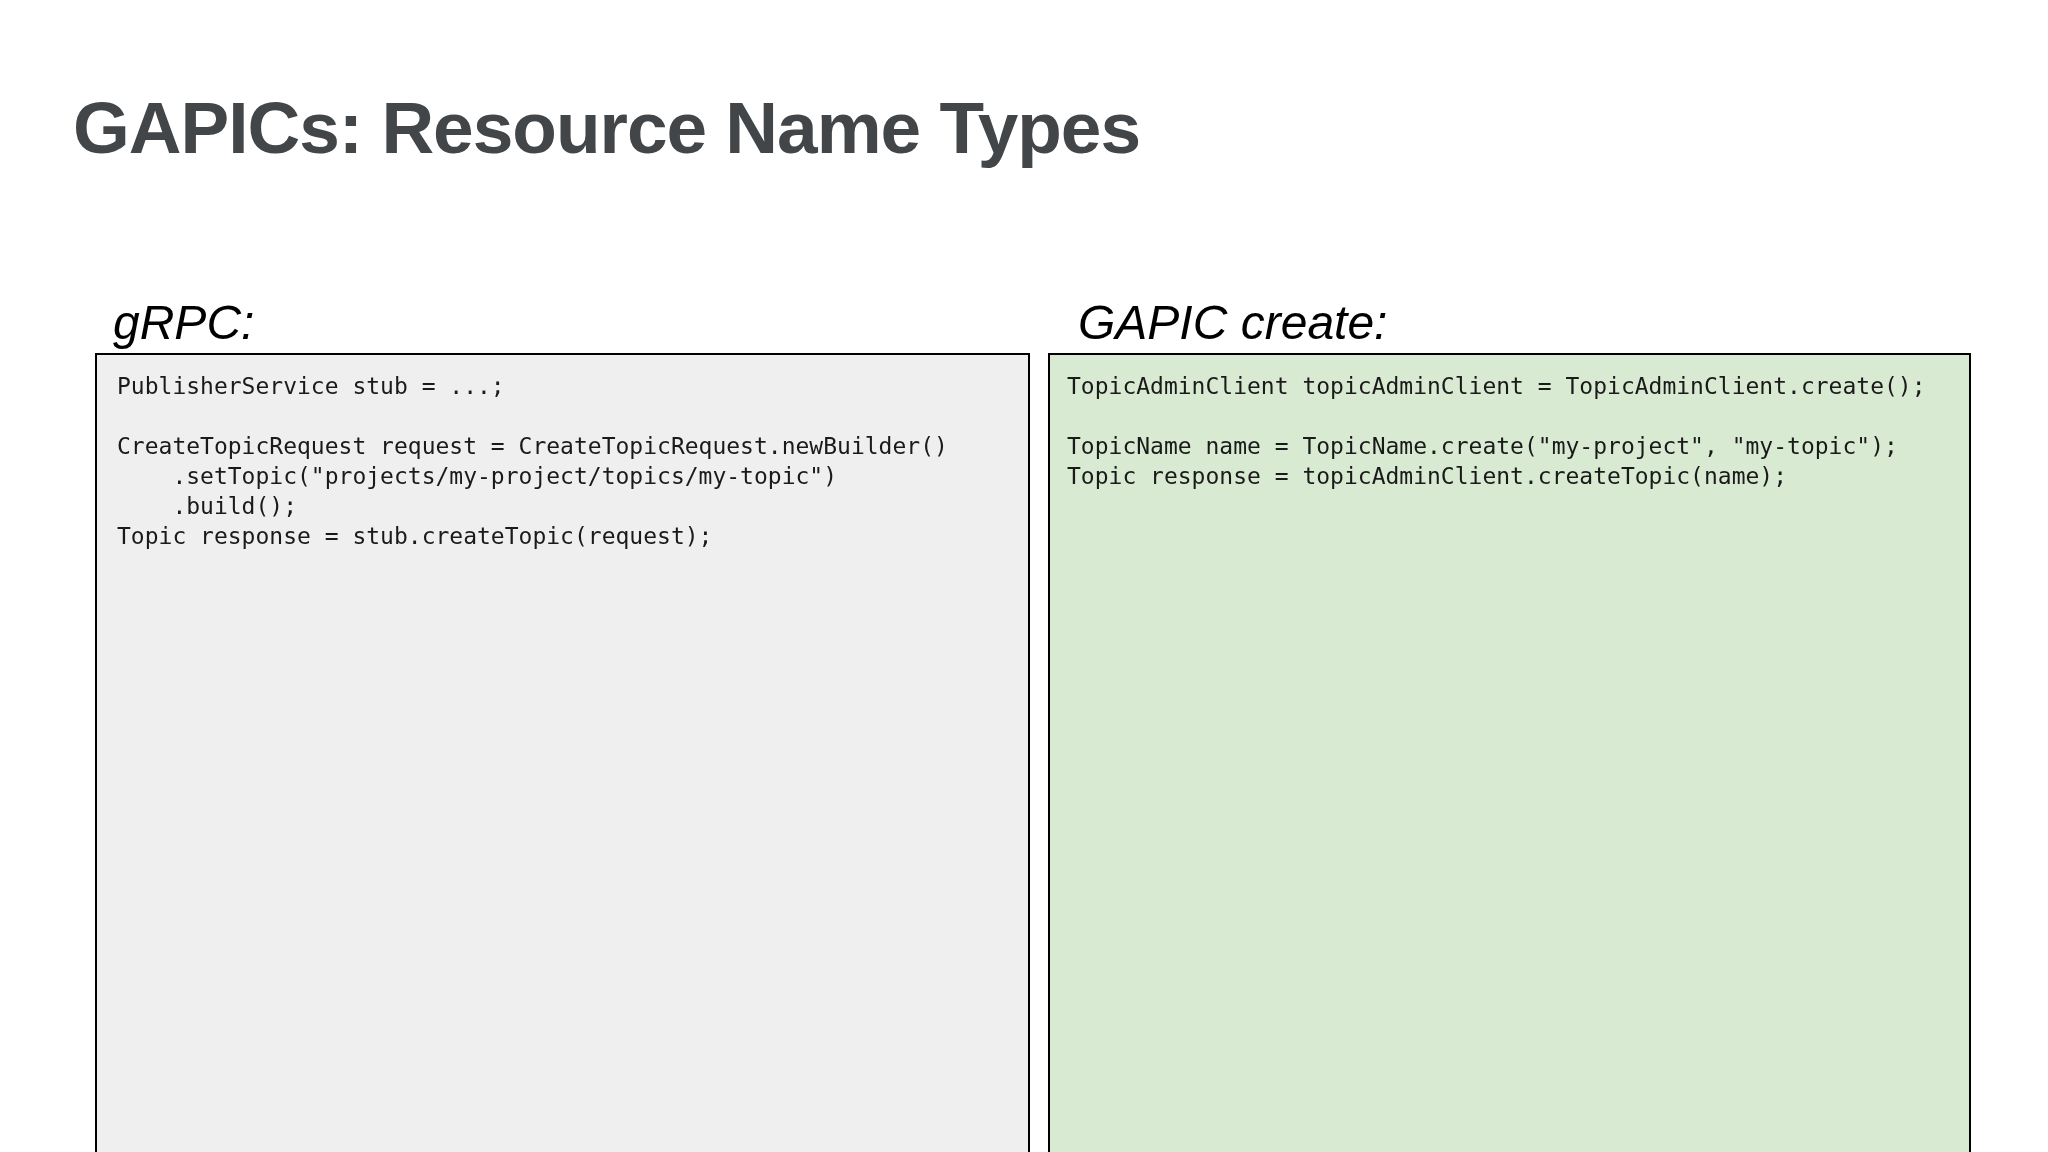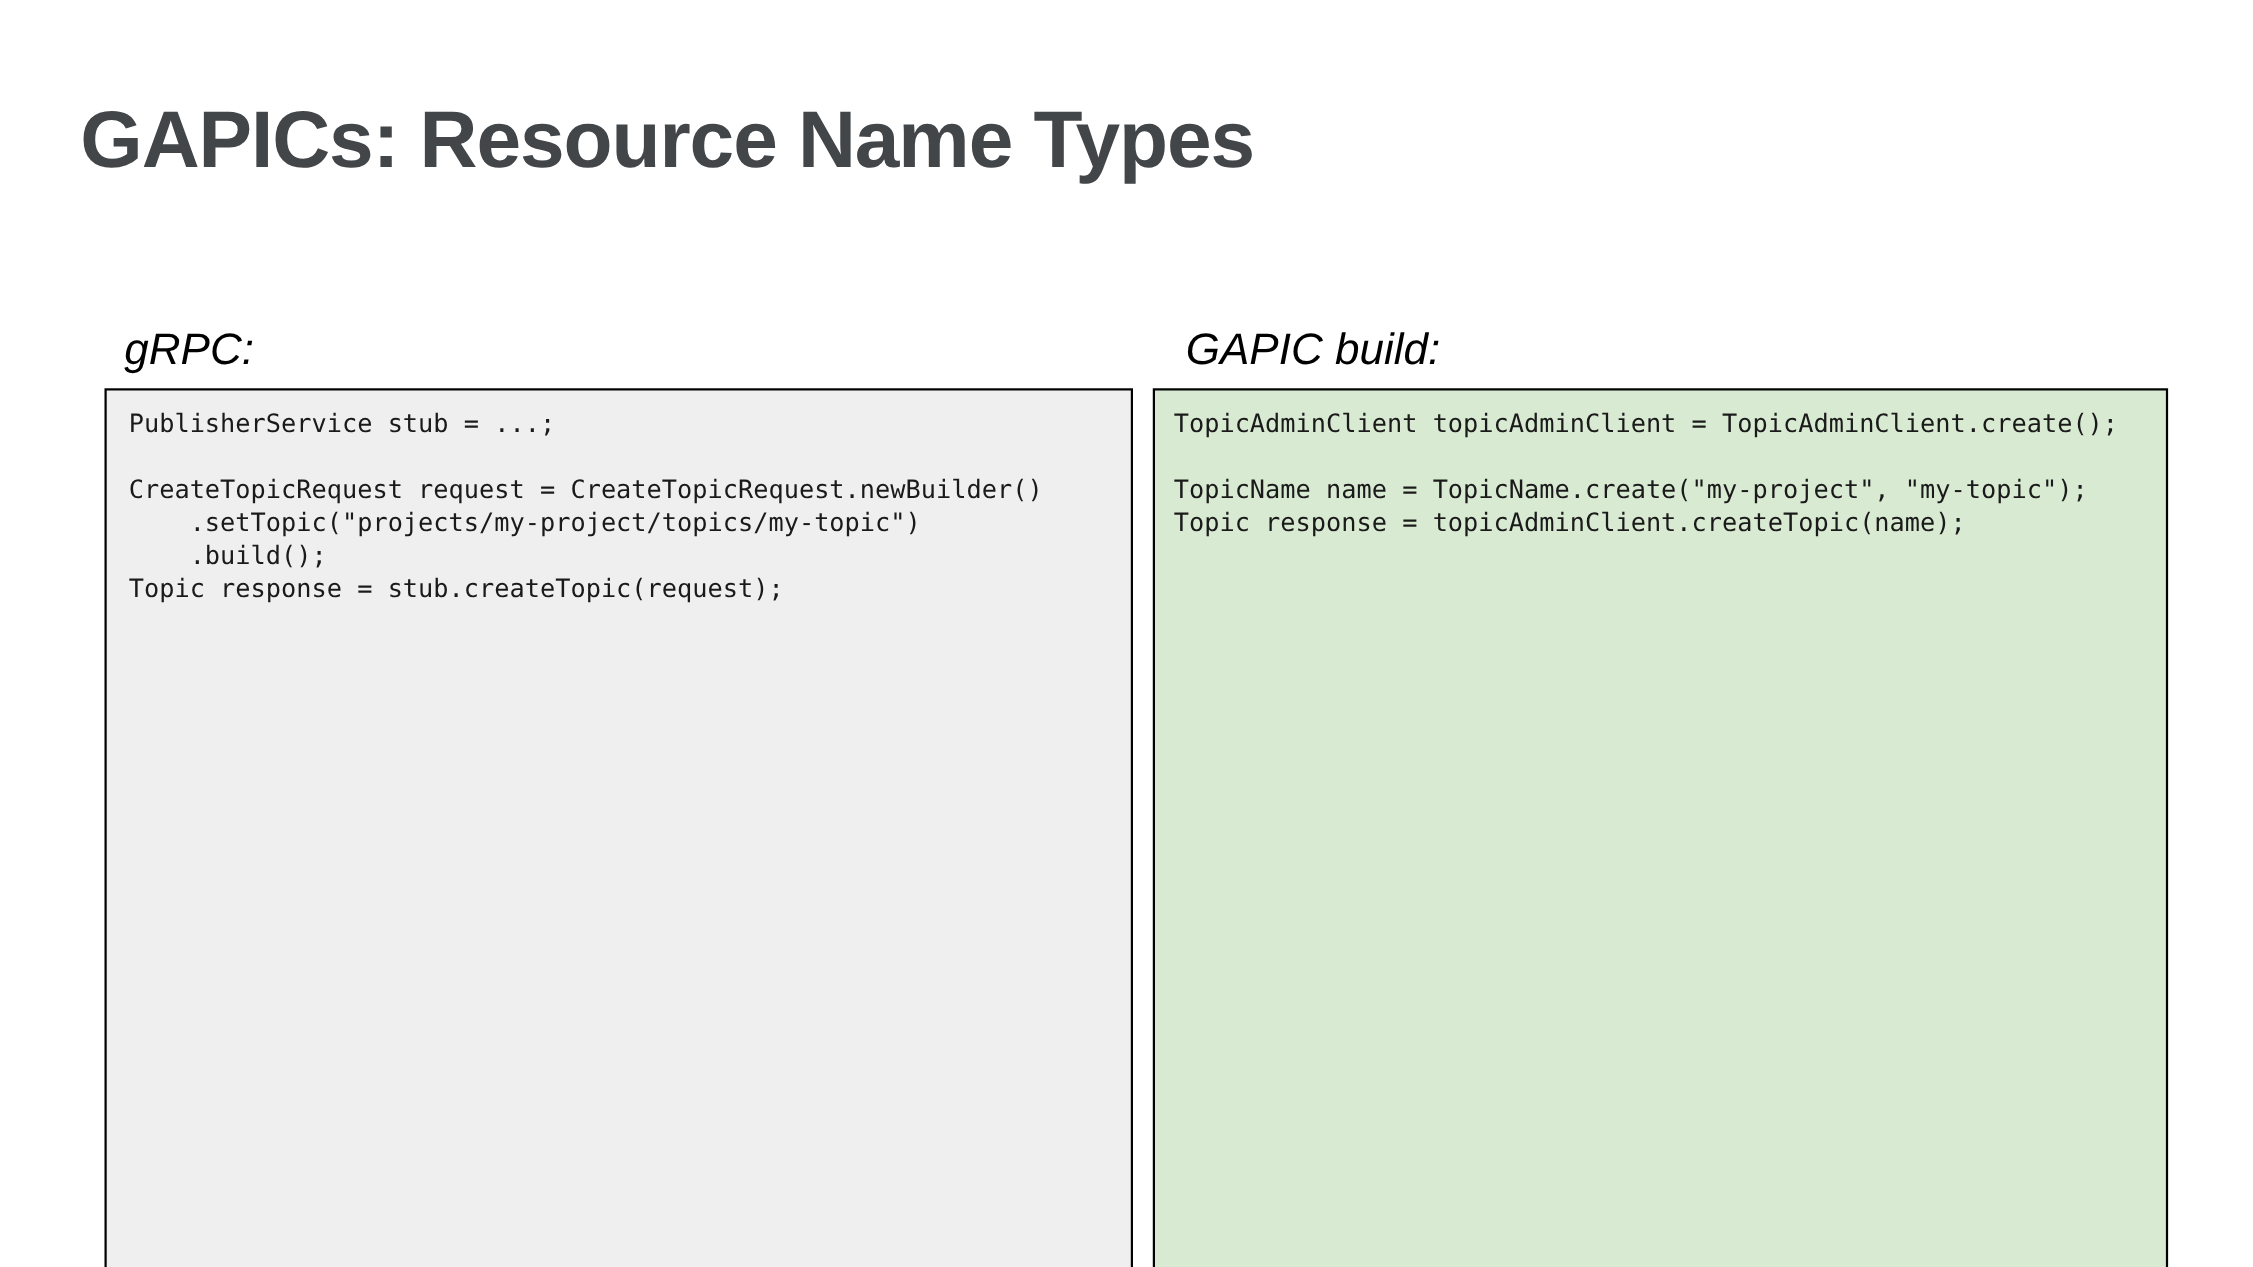--- a/index.html
+++ b/index.html
@@ -25,21 +25,21 @@
     line-height: 1.15;
     font-weight: bold;
     letter-spacing: -1px;
     color: #434649;
     white-space: nowrap;
   }
   .panel-label {
     position: absolute;
     top: 294px;
     margin: 0;
-    font-size: 40px;
+    font-size: 48px;
     line-height: 1.2;
     font-style: italic;
     color: #000000;
     white-space: nowrap;
   }
   .panel-label.grpc { left: 113px; }
   .panel-label.gapic { left: 1078px; }
   .codebox {
     position: absolute;
     top: 353px;
@@ -67,21 +67,21 @@
 </style>
 </head>
 <body>
 
 <div class="slide">
 
   <h1 class="slide-title" style="color: rgb(67, 70, 73);">GAPICs: Resource Name Types</h1>
 
   <div class="panel-label grpc" style="color: rgb(0, 0, 0);">gRPC:</div>
 
-  <div class="panel-label gapic" style="color: rgb(0, 0, 0);">GAPIC build:</div>
+  <div class="panel-label gapic" style="color: rgb(0, 0, 0);">GAPIC create:</div>
 
   <pre class="codebox grpc" style="background-color: rgb(239, 239, 239);">PublisherService stub = ...;
 
 CreateTopicRequest request = CreateTopicRequest.newBuilder()
     .setTopic("projects/my-project/topics/my-topic")
     .build();
 Topic response = stub.createTopic(request);</pre>
 
   <pre class="codebox gapic" style="background-color: rgb(217, 234, 211);">TopicAdminClient topicAdminClient = TopicAdminClient.create();
 

